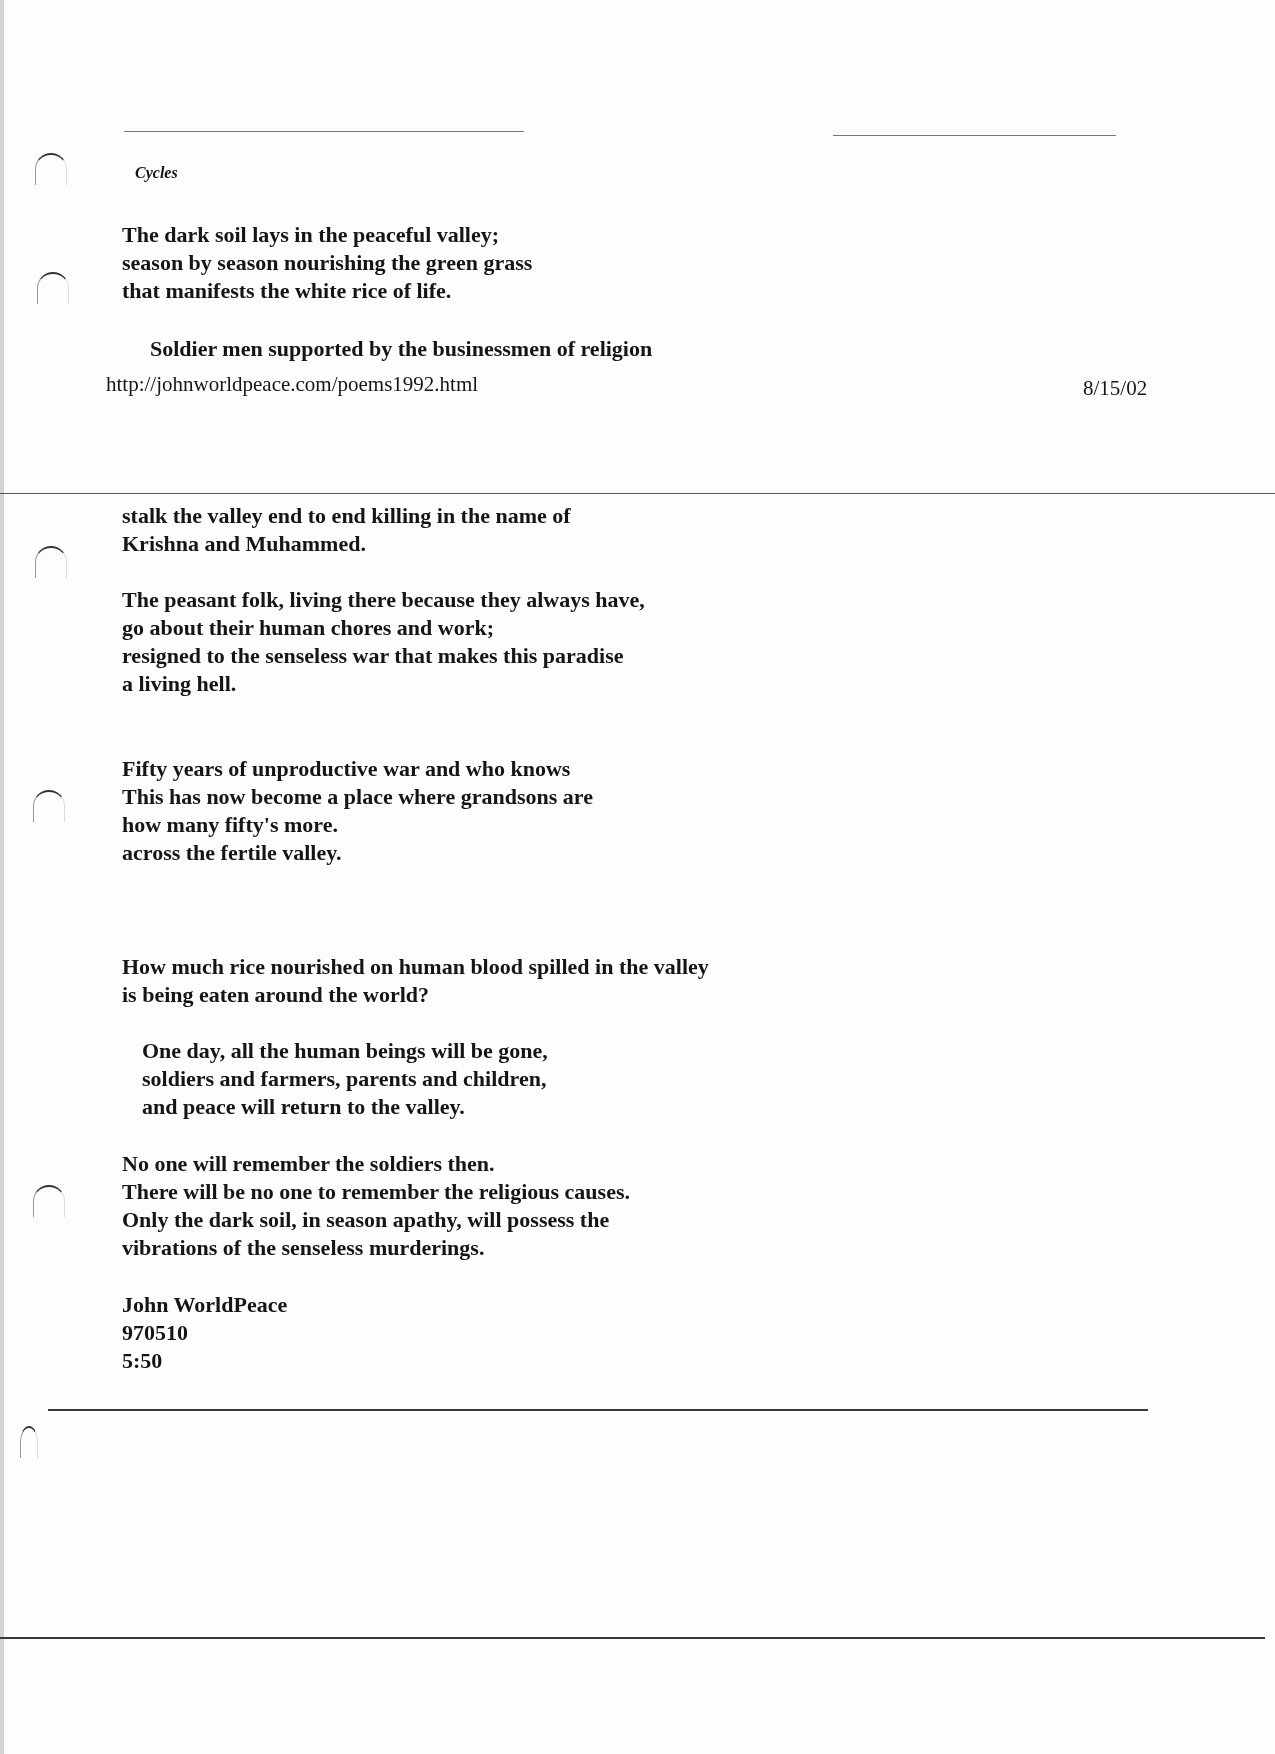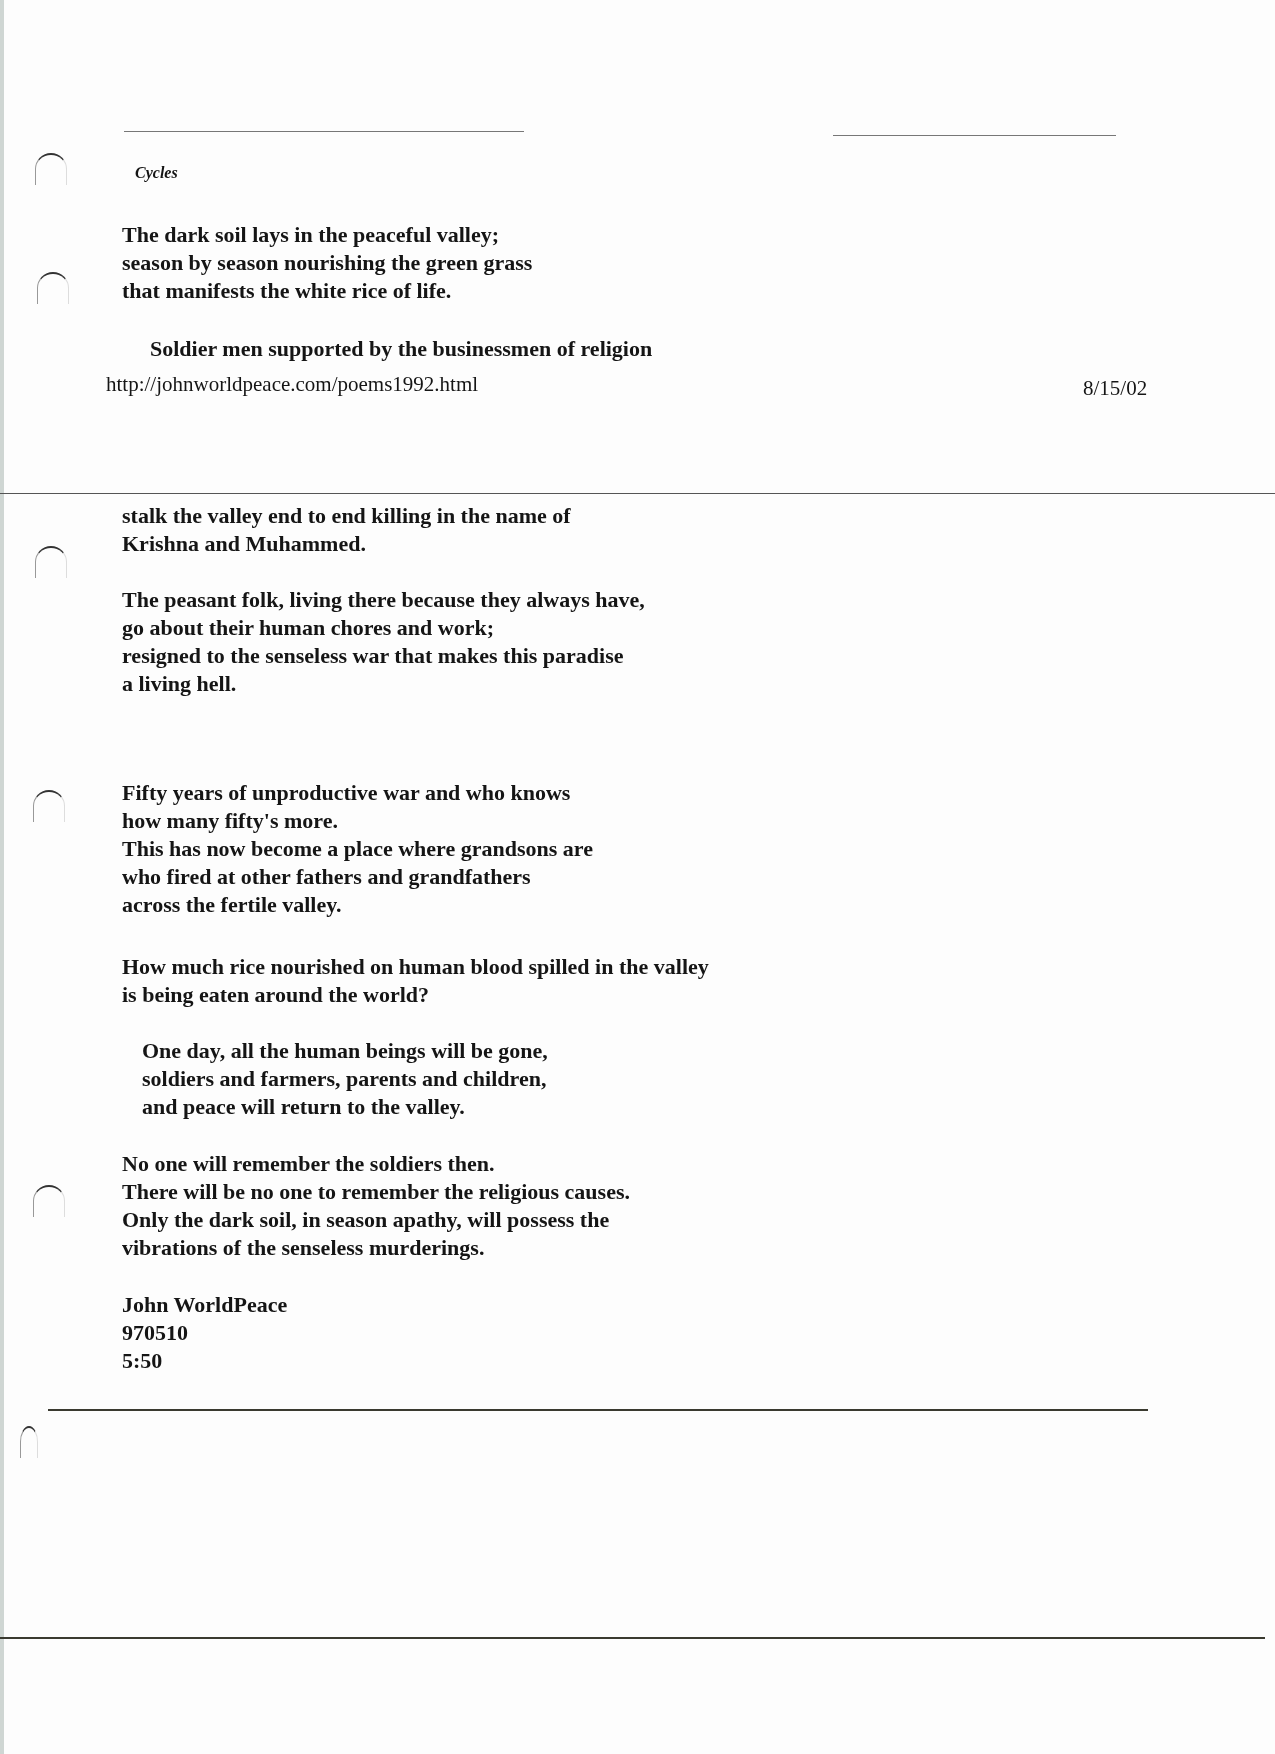--- a/index.html
+++ b/index.html
@@ -61,25 +61,24 @@
   <div>Krishna and Muhammed.</div>
 </div>
 
 <div class="stanza" style="top:586px;">
   <div>The peasant folk, living there because they always have,</div>
   <div>go about their human chores and work;</div>
   <div>resigned to the senseless war that makes this paradise</div>
   <div>a living hell.</div>
 </div>
 
-<div class="stanza" style="top:755px;margin-top:24px;">
+<div class="stanza" style="top:755px;">
   <div>Fifty years of unproductive war and who knows</div>
+  <div>This has now become a place where grandsons are</div>
   <div>how many fifty's more.</div>
-  <div>This has now become a place where grandsons are</div>
-  <div>who fired at other fathers and grandfathers</div>
   <div>across the fertile valley.</div>
 </div>
 
 <div class="stanza" style="top:953px;">
   <div>How much rice nourished on human blood spilled in the valley</div>
   <div>is being eaten around the world?</div>
 </div>
 
 <div class="stanza" style="top:1037px;margin-left:20px;">
   <div>One day, all the human beings will be gone,</div>

